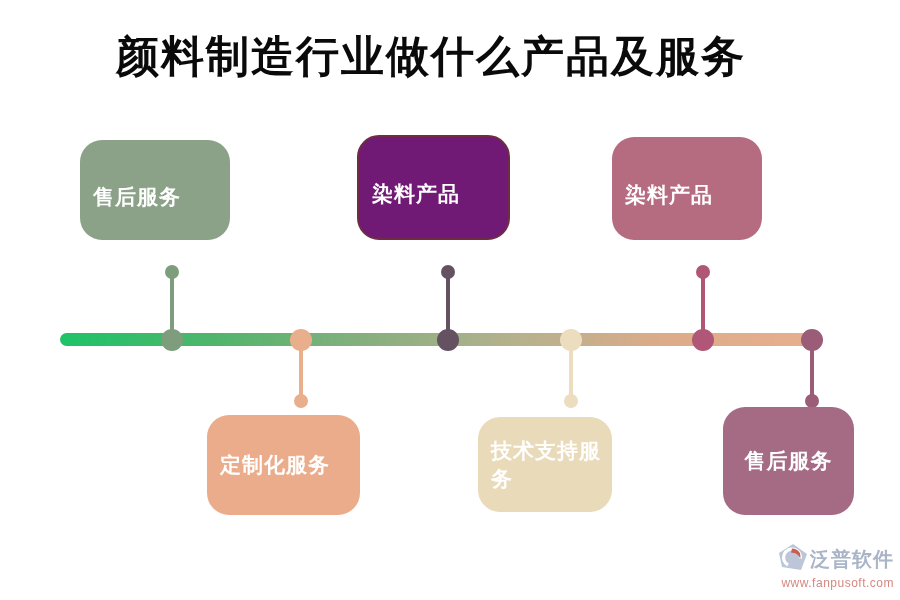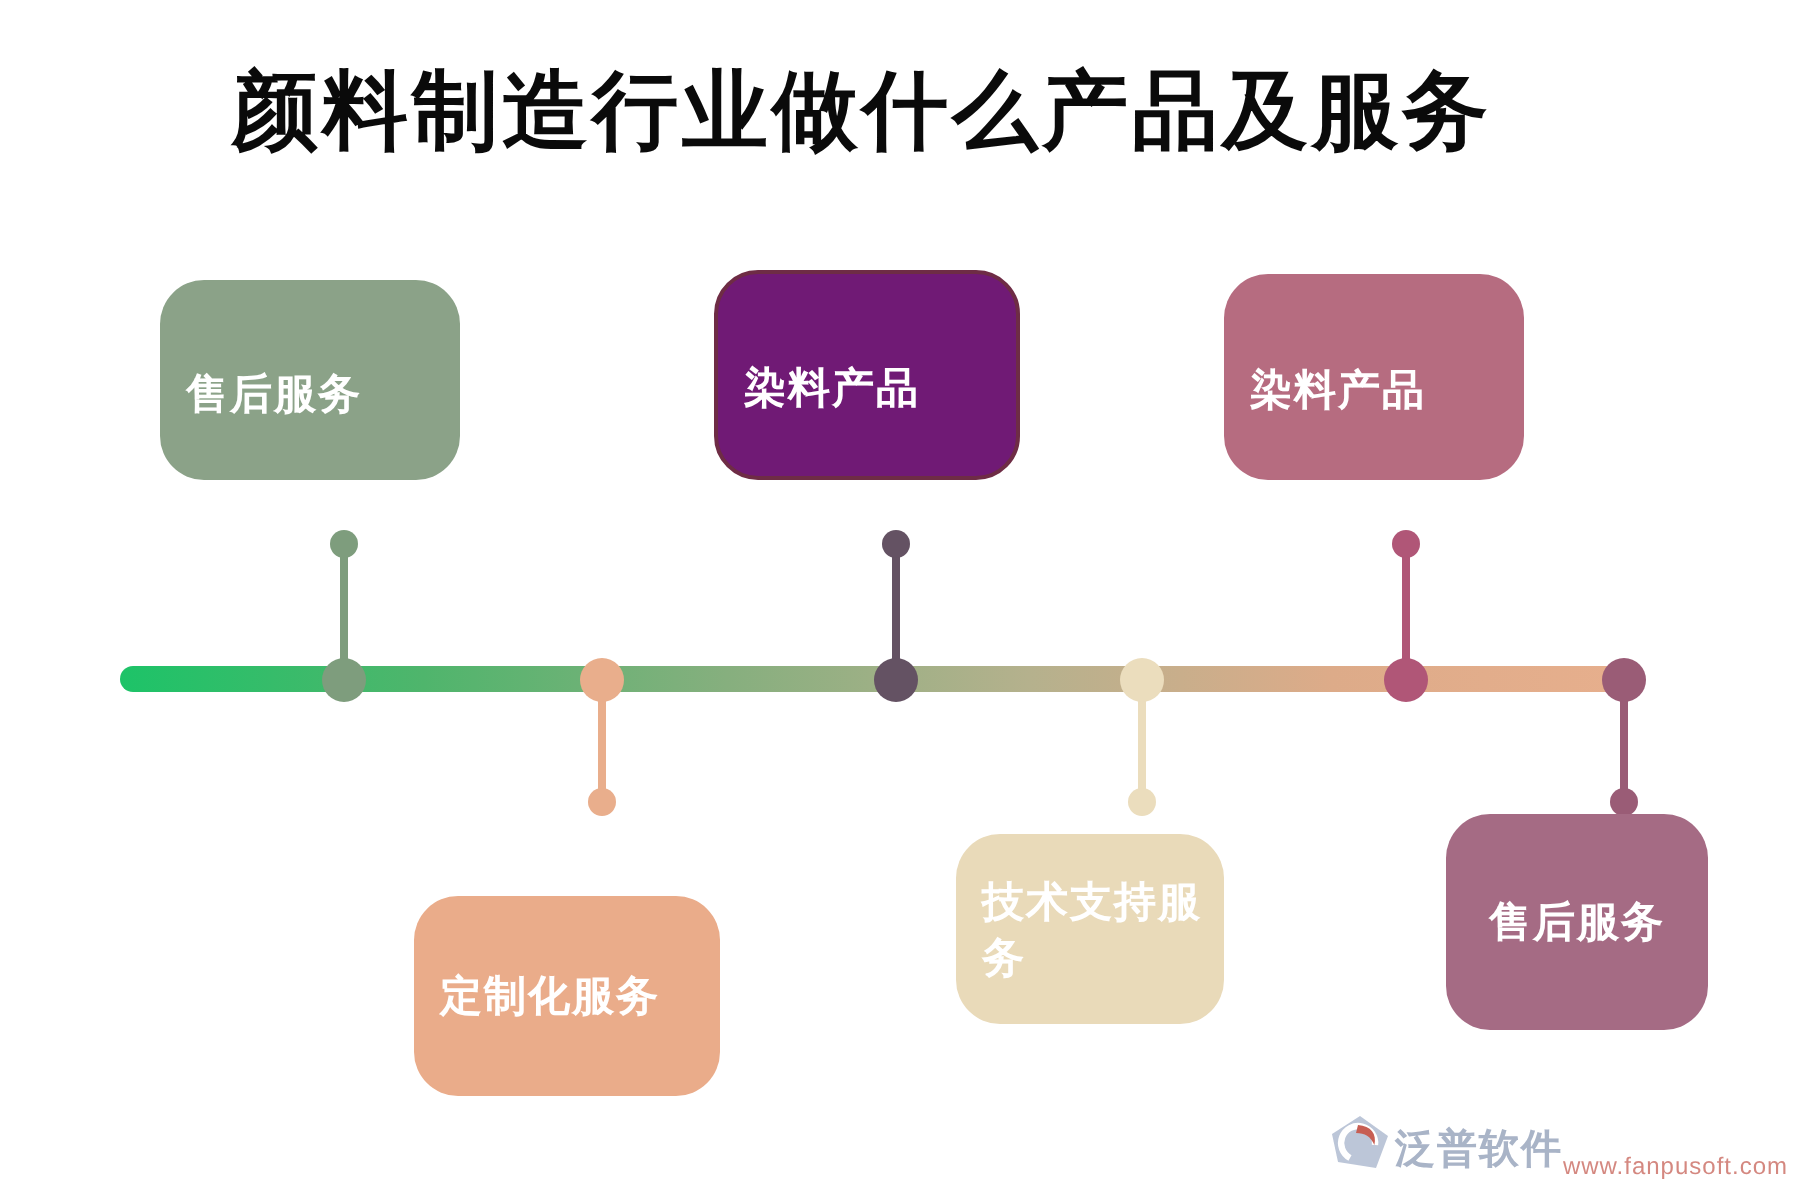--- a/index.html
+++ b/index.html
@@ -28,21 +28,21 @@
   }
   .node.top .box{padding-top:13px}
   .n1{--cx:172px}.n2{--cx:448px}.n3{--cx:703px}.n4{--cx:301px}.n5{--cx:571px}.n6{--cx:812px}
   .n1 .box{left:80px;top:140px;width:150px;height:100px}
   .n2 .box{left:357px;top:135px;width:153px;height:105px}
   .n3 .box{left:612px;top:137px;width:150px;height:103px}
   .n4 .box{left:207px;top:415px;width:153px;height:100px}
   .n5 .box{left:478px;top:417px;width:134px;height:95px}
   .n6 .box{left:723px;top:407px;width:131px;height:108px;justify-content:center;padding-left:8px}
   .watermark{
-    position:absolute;right:6px;bottom:10px;display:flex;align-items:flex-end;opacity:.95;
+    position:absolute;right:6px;bottom:10px;display:flex;flex-direction:column;align-items:flex-end;opacity:.95;
   }
   .wm-top{display:flex;align-items:center;gap:3px}
   .wm-brand{font-size:20px;font-weight:bold;letter-spacing:1px}
   .wm-url{font-size:12px;font-weight:normal;margin-top:1px;letter-spacing:.5px}
 </style>
 </head>
 <body>
 
 <div class="title">颜料制造行业做什么产品及服务</div>
 
@@ -66,21 +66,21 @@
   <div class="stem" style="background: rgb(176, 86, 119);"></div>
   <div class="dot-small" style="background: rgb(176, 86, 119);"></div>
   <div class="dot-big" style="background: rgb(176, 86, 119);"></div>
   <div class="box" style="background: rgb(182, 108, 128);">染料产品</div>
 </div>
 
 <div class="node bottom n4">
   <div class="stem" style="background: rgb(233, 174, 140);"></div>
   <div class="dot-small" style="background: rgb(233, 174, 140);"></div>
   <div class="dot-big" style="background: rgb(233, 174, 140);"></div>
-  <div class="box" style="background: rgb(234, 172, 138); margin-top: 33px;">定制化服务</div>
+  <div class="box" style="background: rgb(234, 172, 138);">定制化服务</div>
 </div>
 
 <div class="node bottom n5">
   <div class="stem" style="background: rgb(235, 221, 189);"></div>
   <div class="dot-small" style="background: rgb(235, 221, 189);"></div>
   <div class="dot-big" style="background: rgb(235, 221, 189);"></div>
   <div class="box" style="background: rgb(233, 218, 185);">技术支持服务</div>
 </div>
 
 <div class="node bottom n6">

